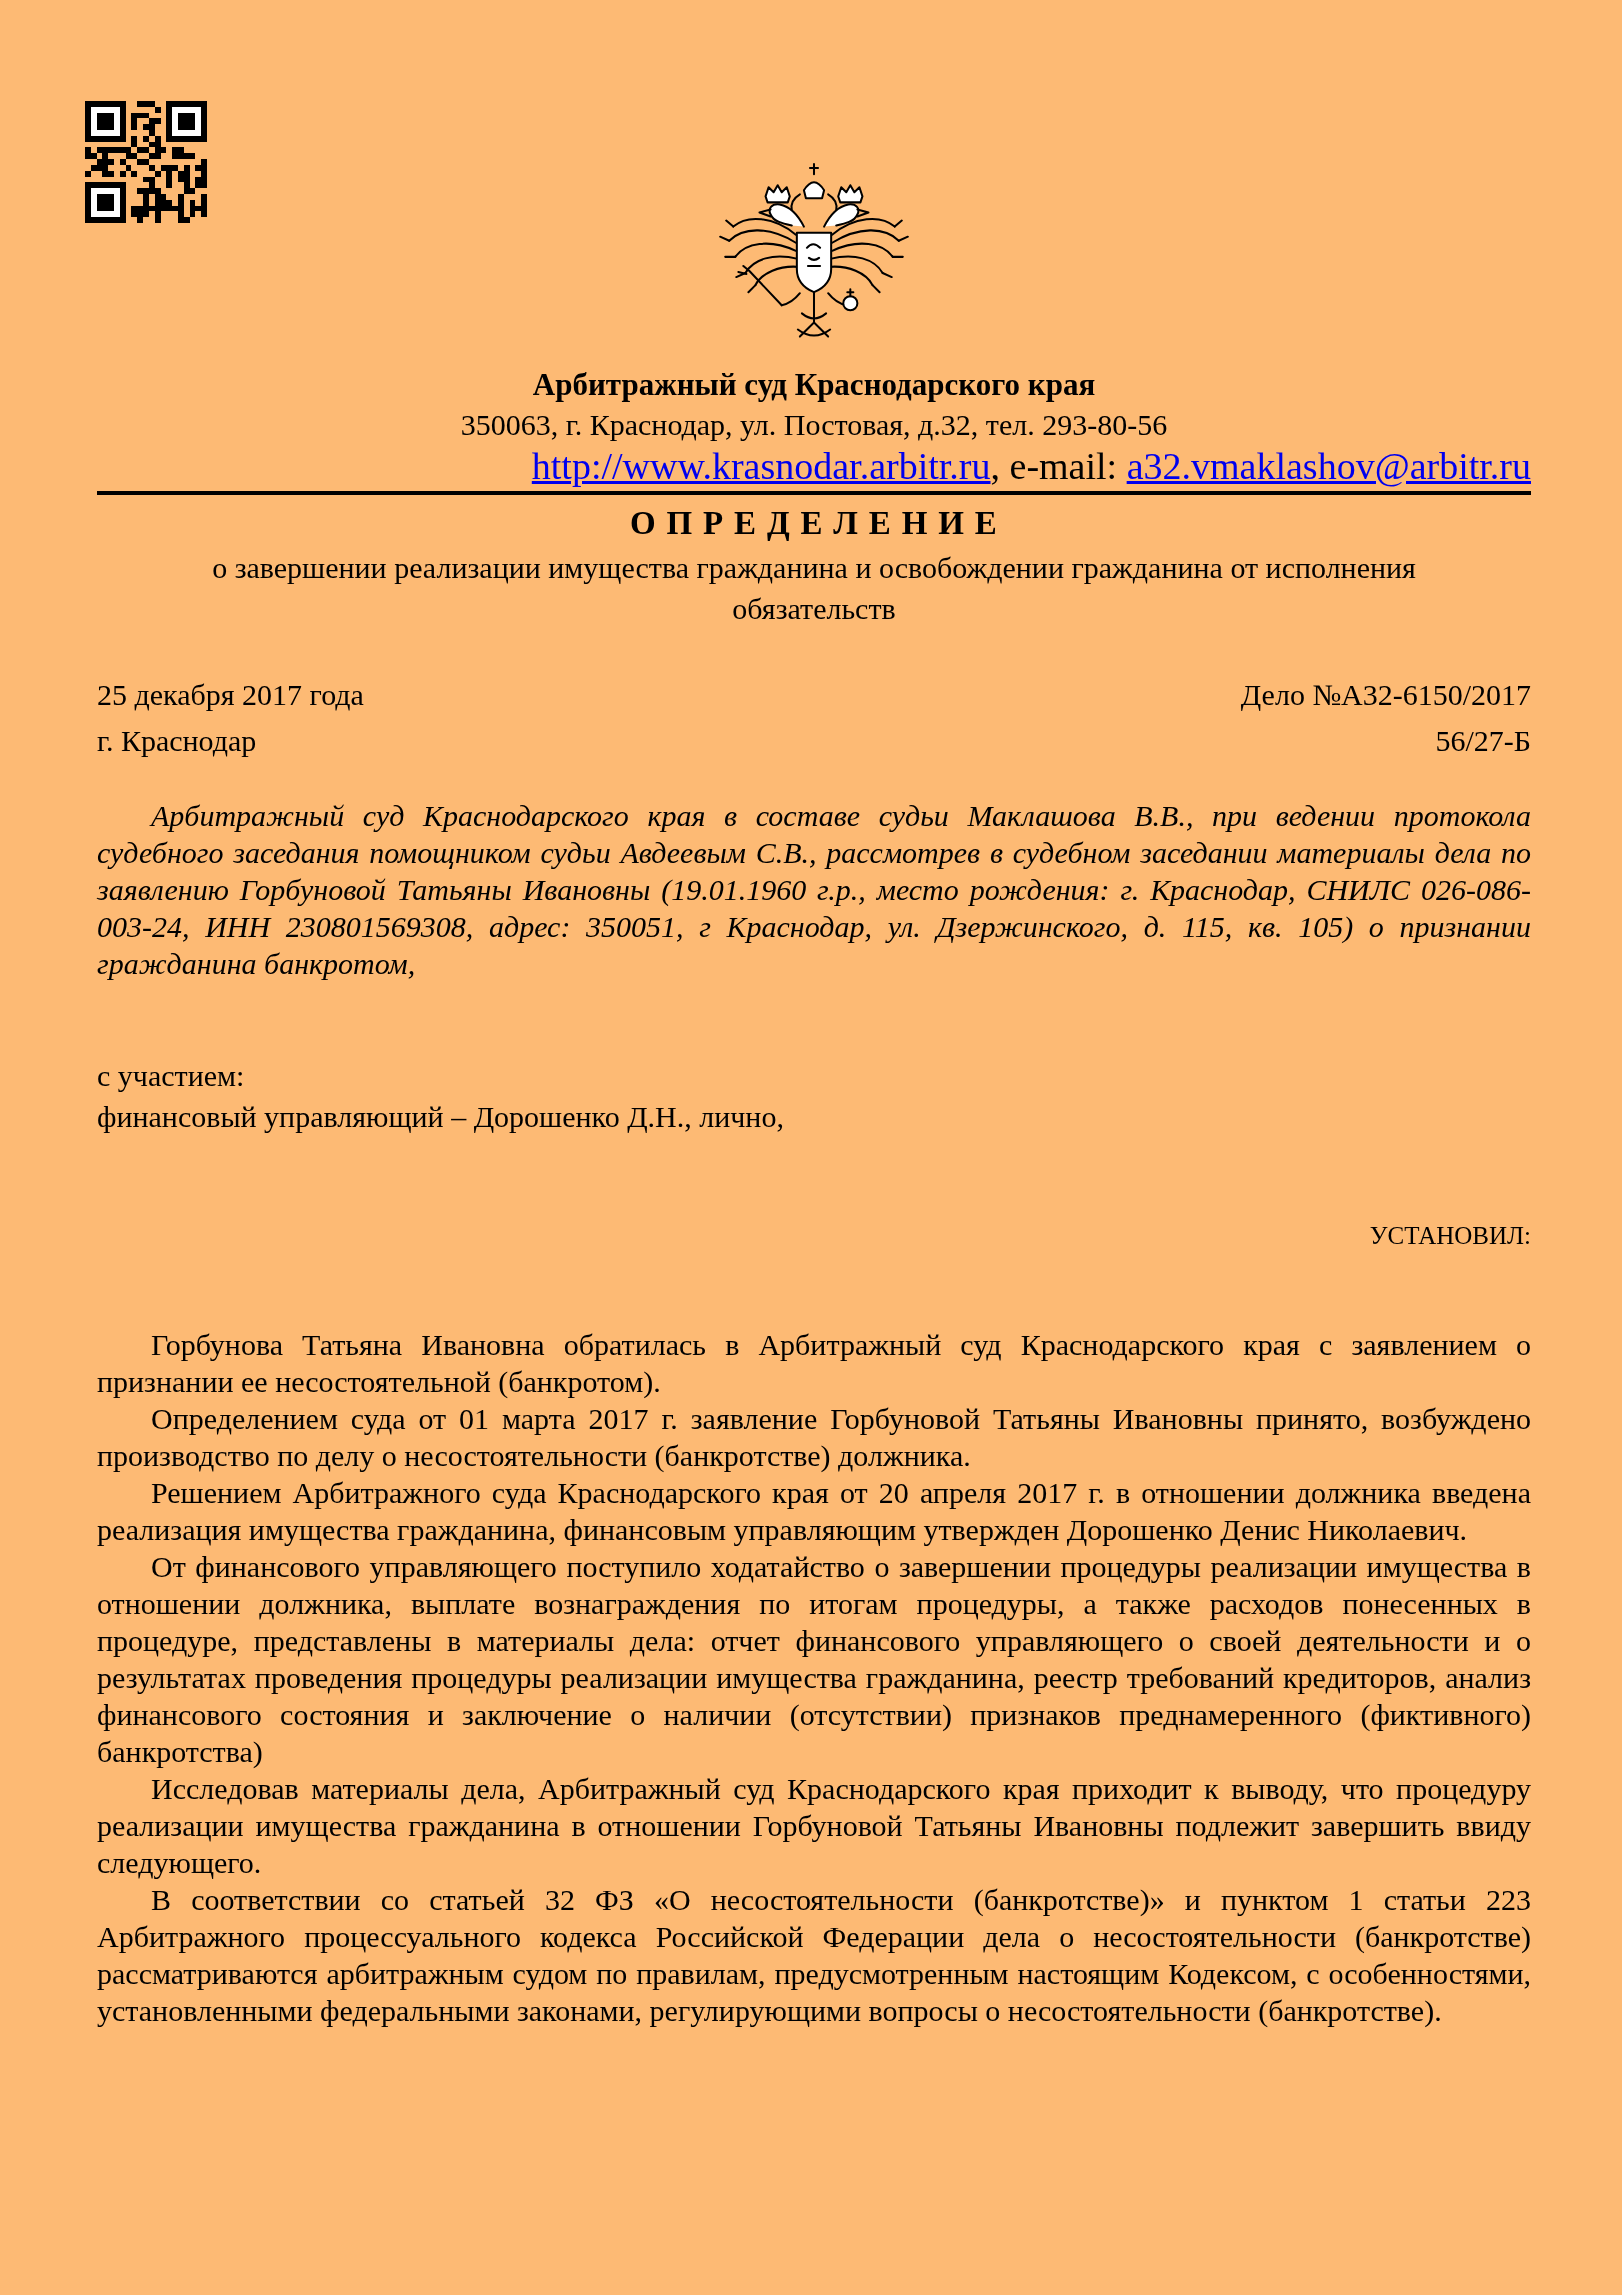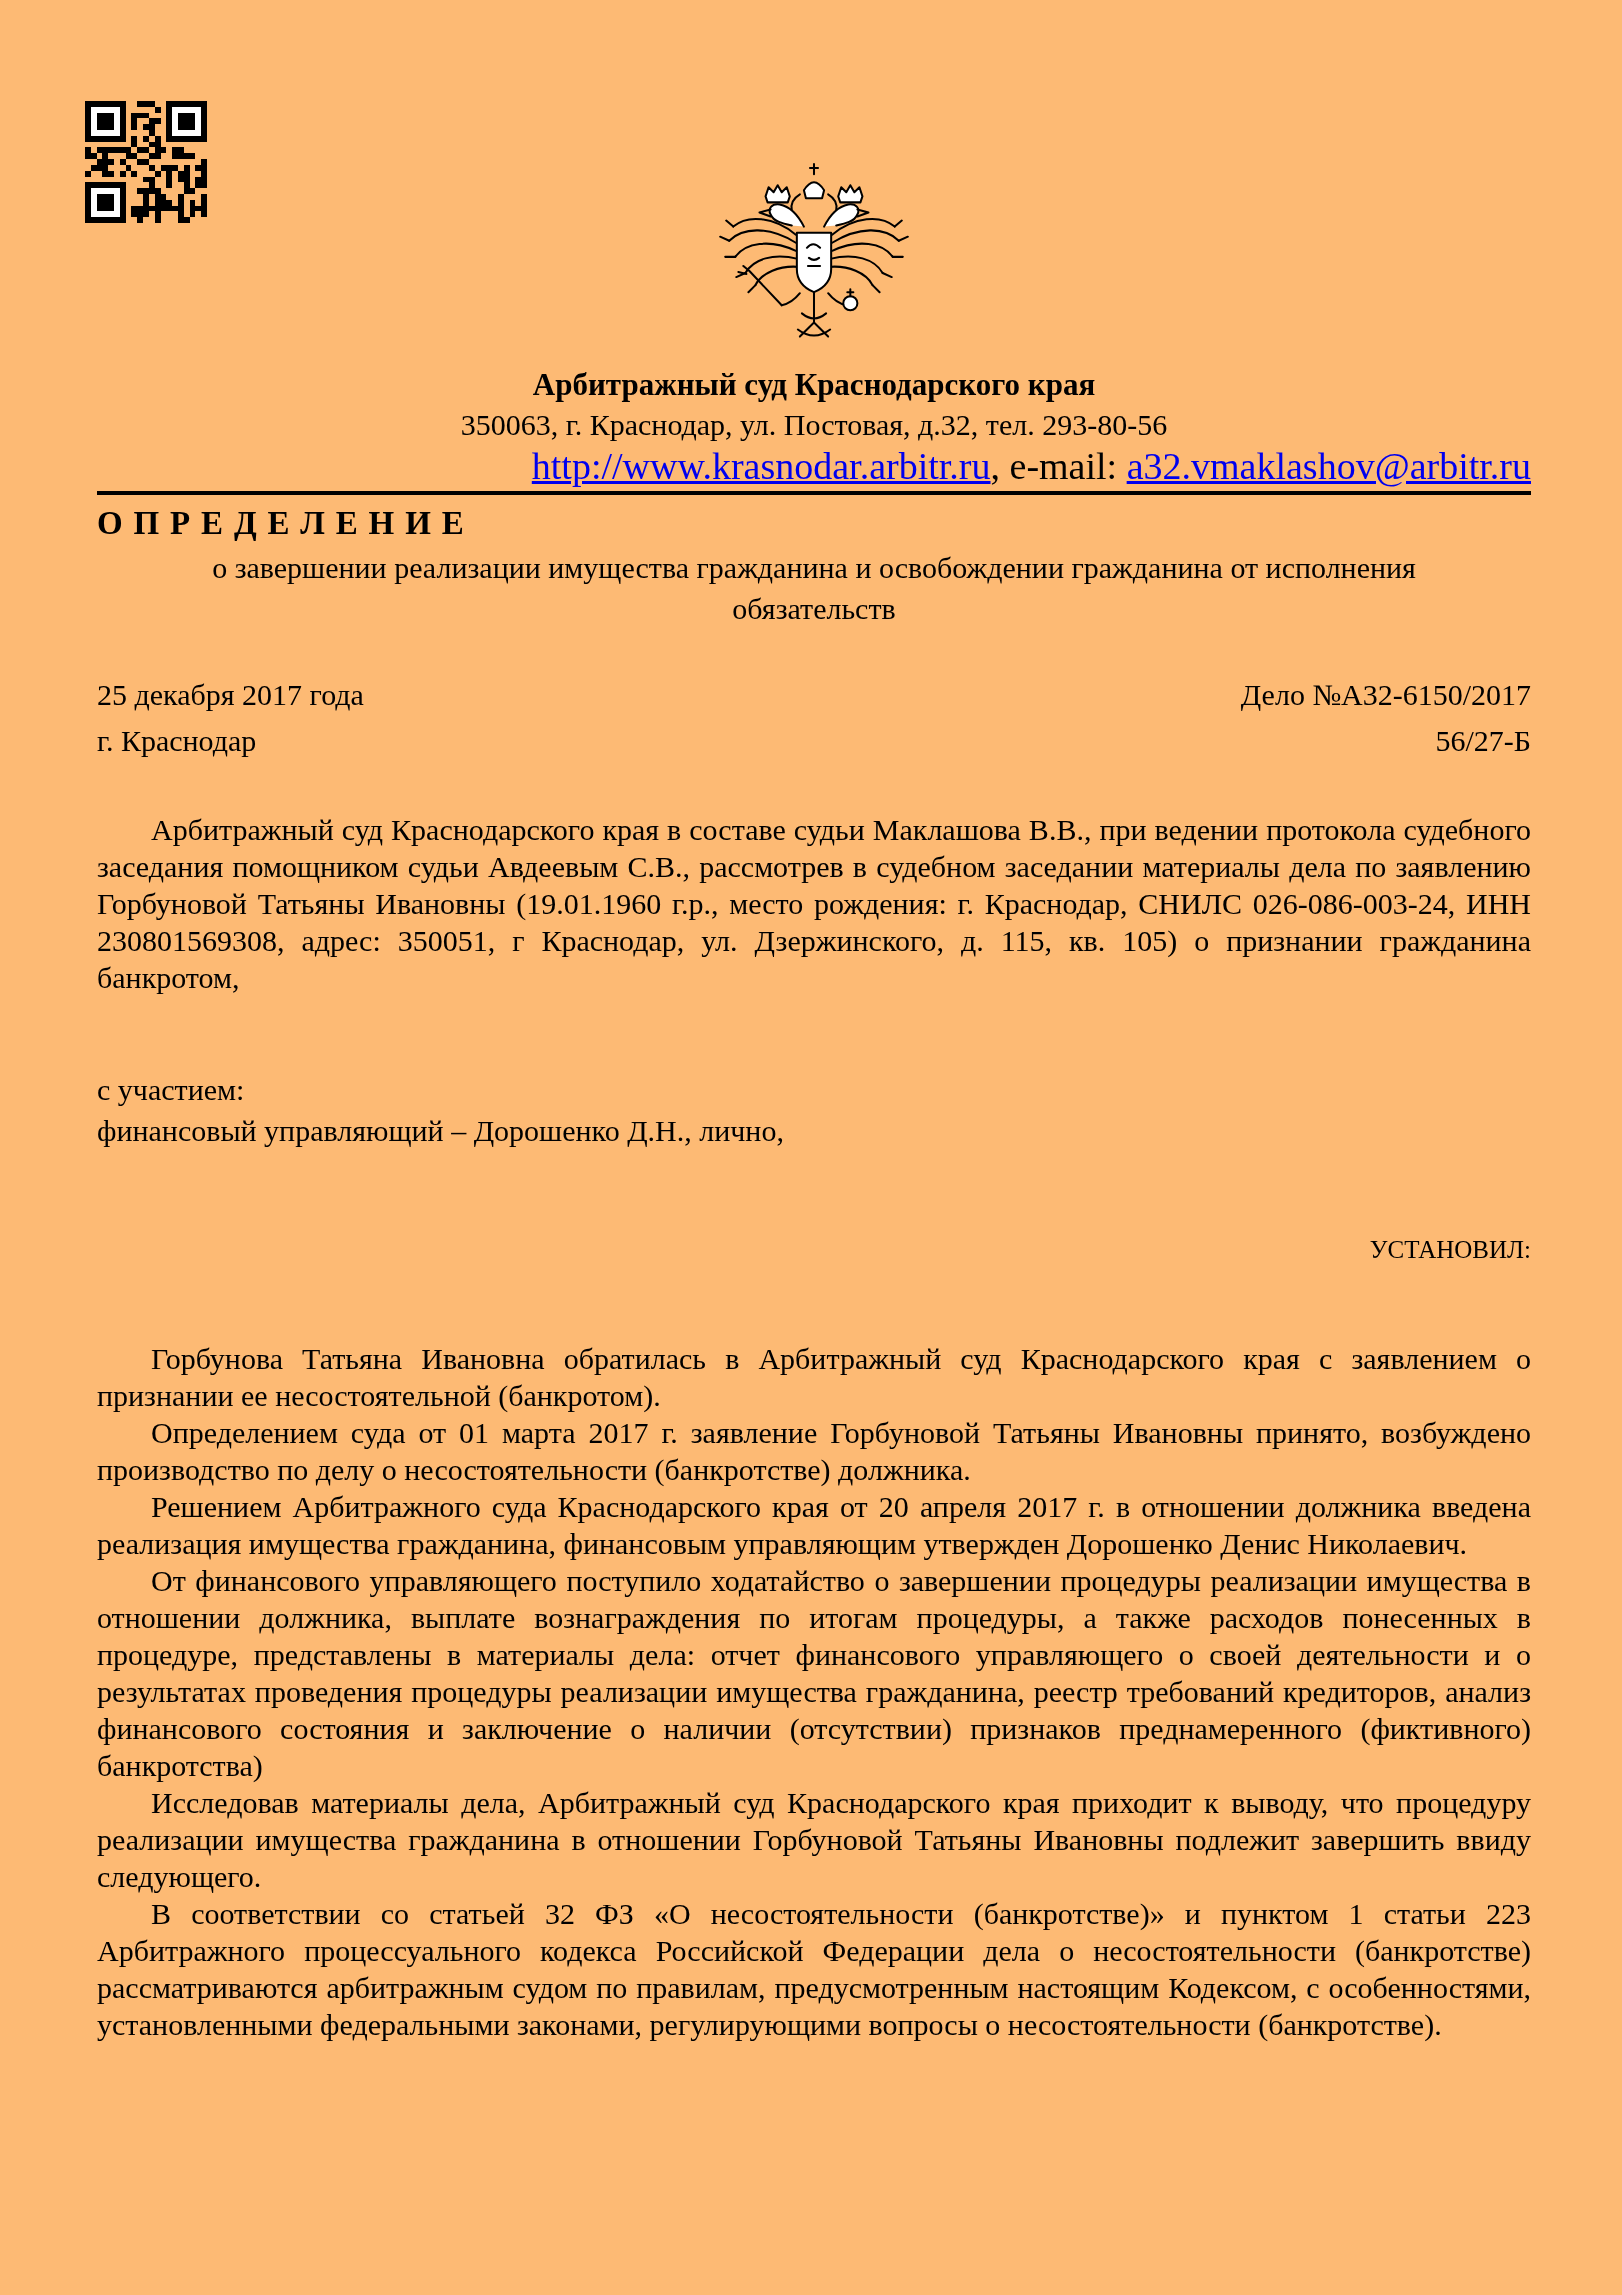--- a/index.html
+++ b/index.html
@@ -47,21 +47,21 @@
     line-height:42px;
     font-weight:normal;
   }
   .court-links a{color:#0000EE;text-decoration:underline;}
   .header-divider{
     height:4.6px;
     background:#000;
     margin-top:3.9px;
   }
   .doc-title{
-    text-align:left;
+    text-align:center;
     font-weight:bold;
     font-size:33px;
     line-height:43px;
     margin-top:6.5px;
     letter-spacing:1.3px;
   }
   .doc-subtitle{
     text-align:center;
     font-size:30px;
     line-height:41px;
@@ -75,21 +75,21 @@
 
   
   .resolution{margin-top:29px;font-size:30px;line-height:41px;}
   .para{
     font-size:30px;
     line-height:37px;
     text-align:justify;
     text-indent:54px;
     margin:0;
   }
-  .intro{margin-top:47px;}
+  .intro{margin-top:33px;font-style:italic;}
   .participants{margin-top:73px;font-size:30px;line-height:41px;}
   .established{
     text-align:right;
     font-size:25px;
     line-height:38px;
     margin-top:80px;
     margin-bottom:71px;
   }
 </style>
 </head>

